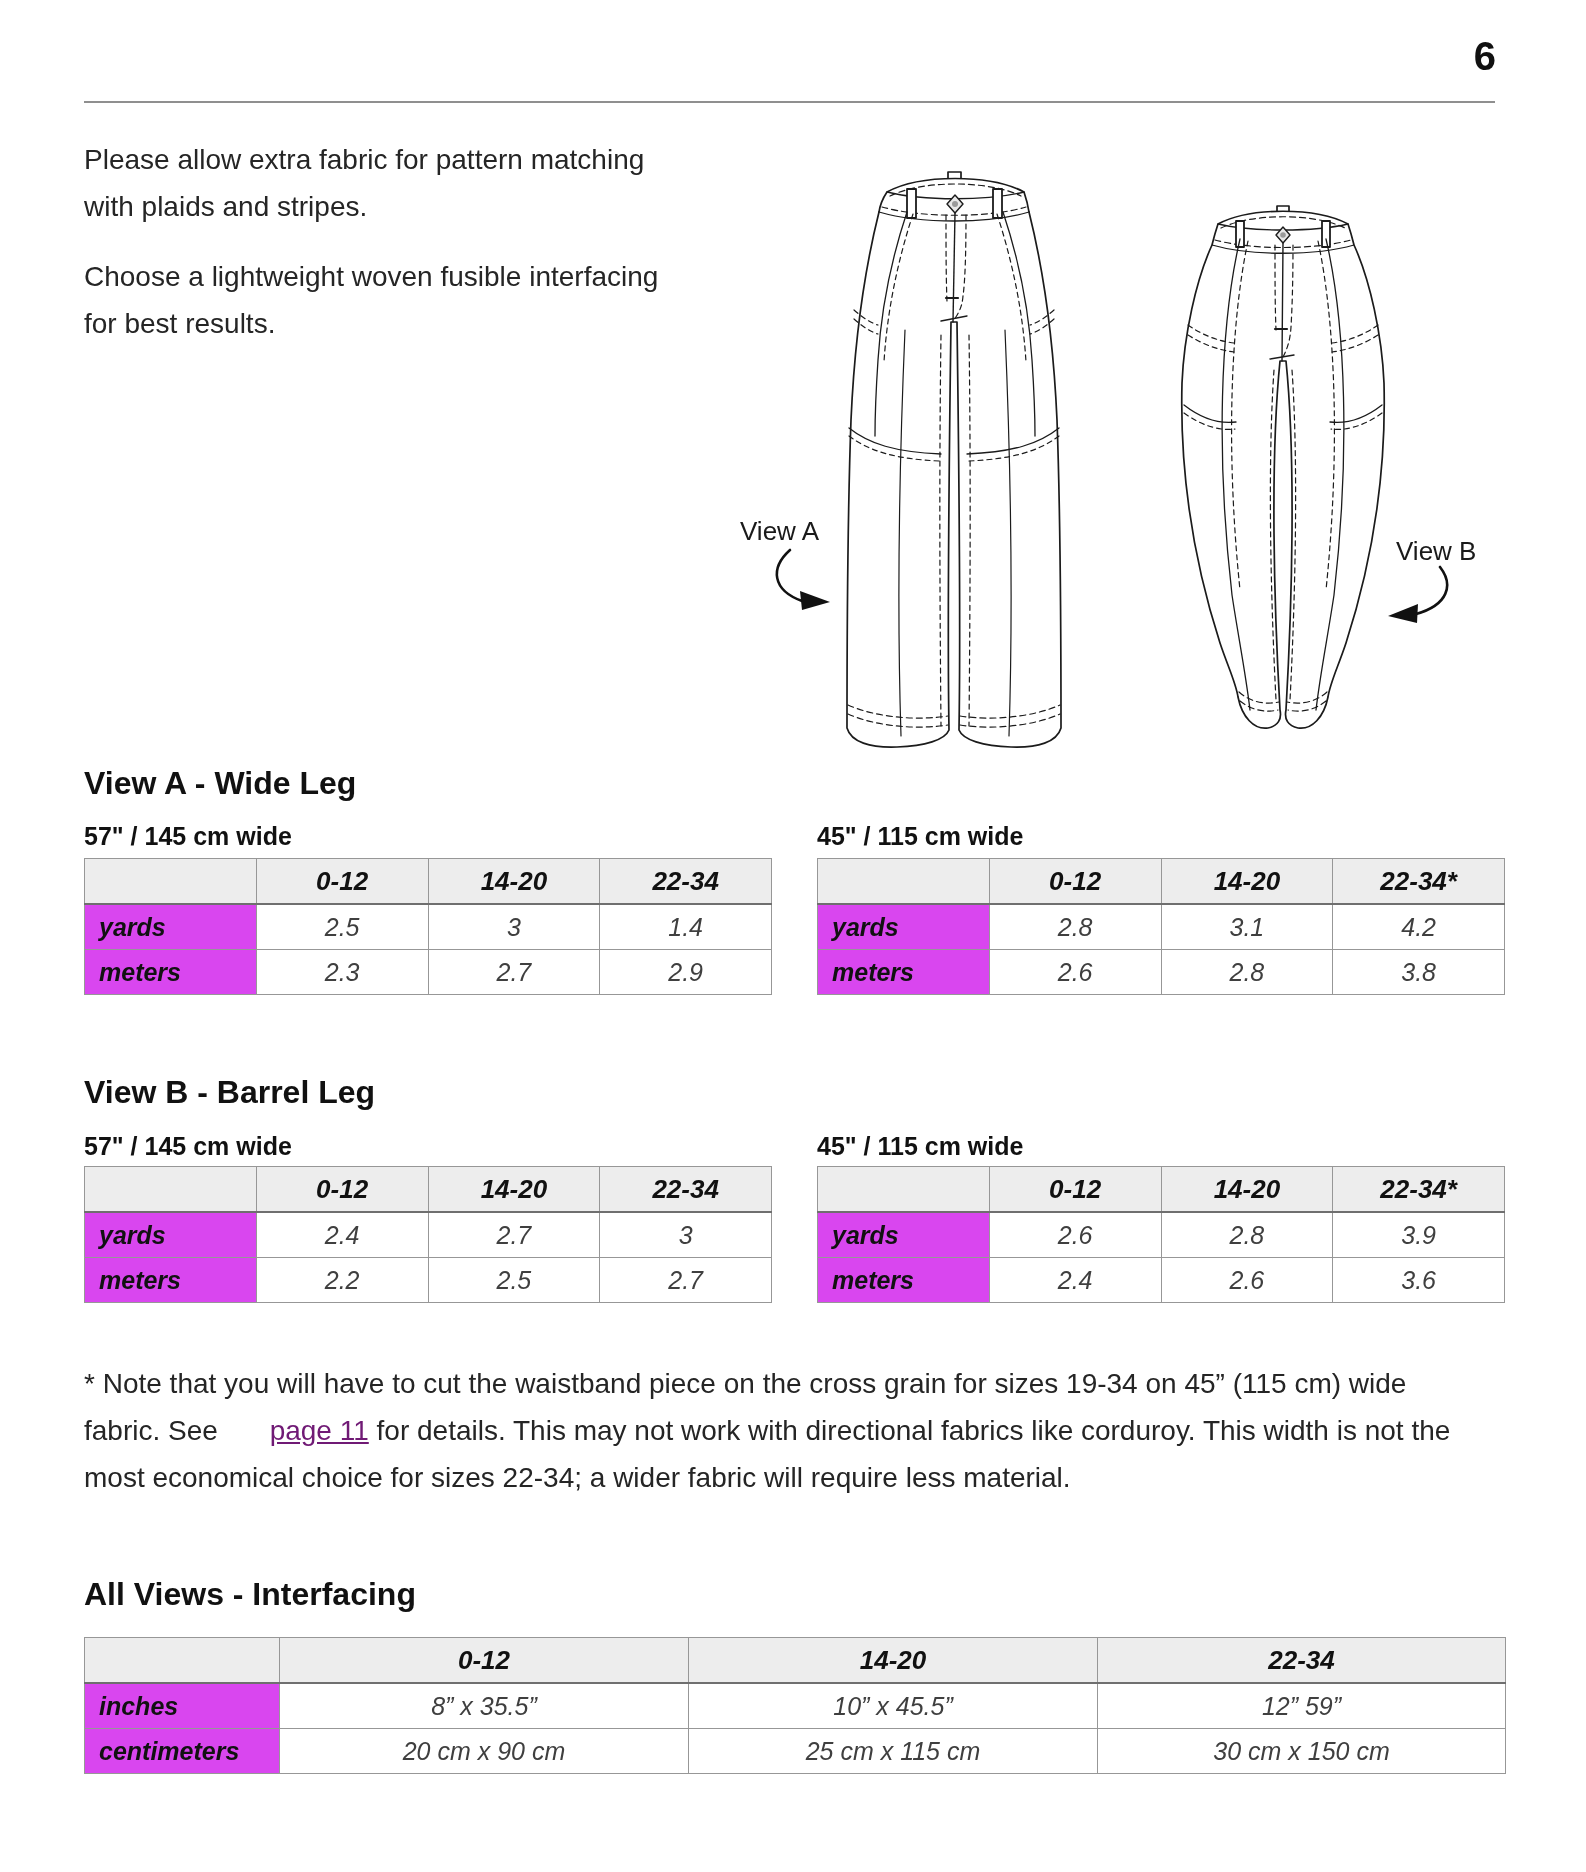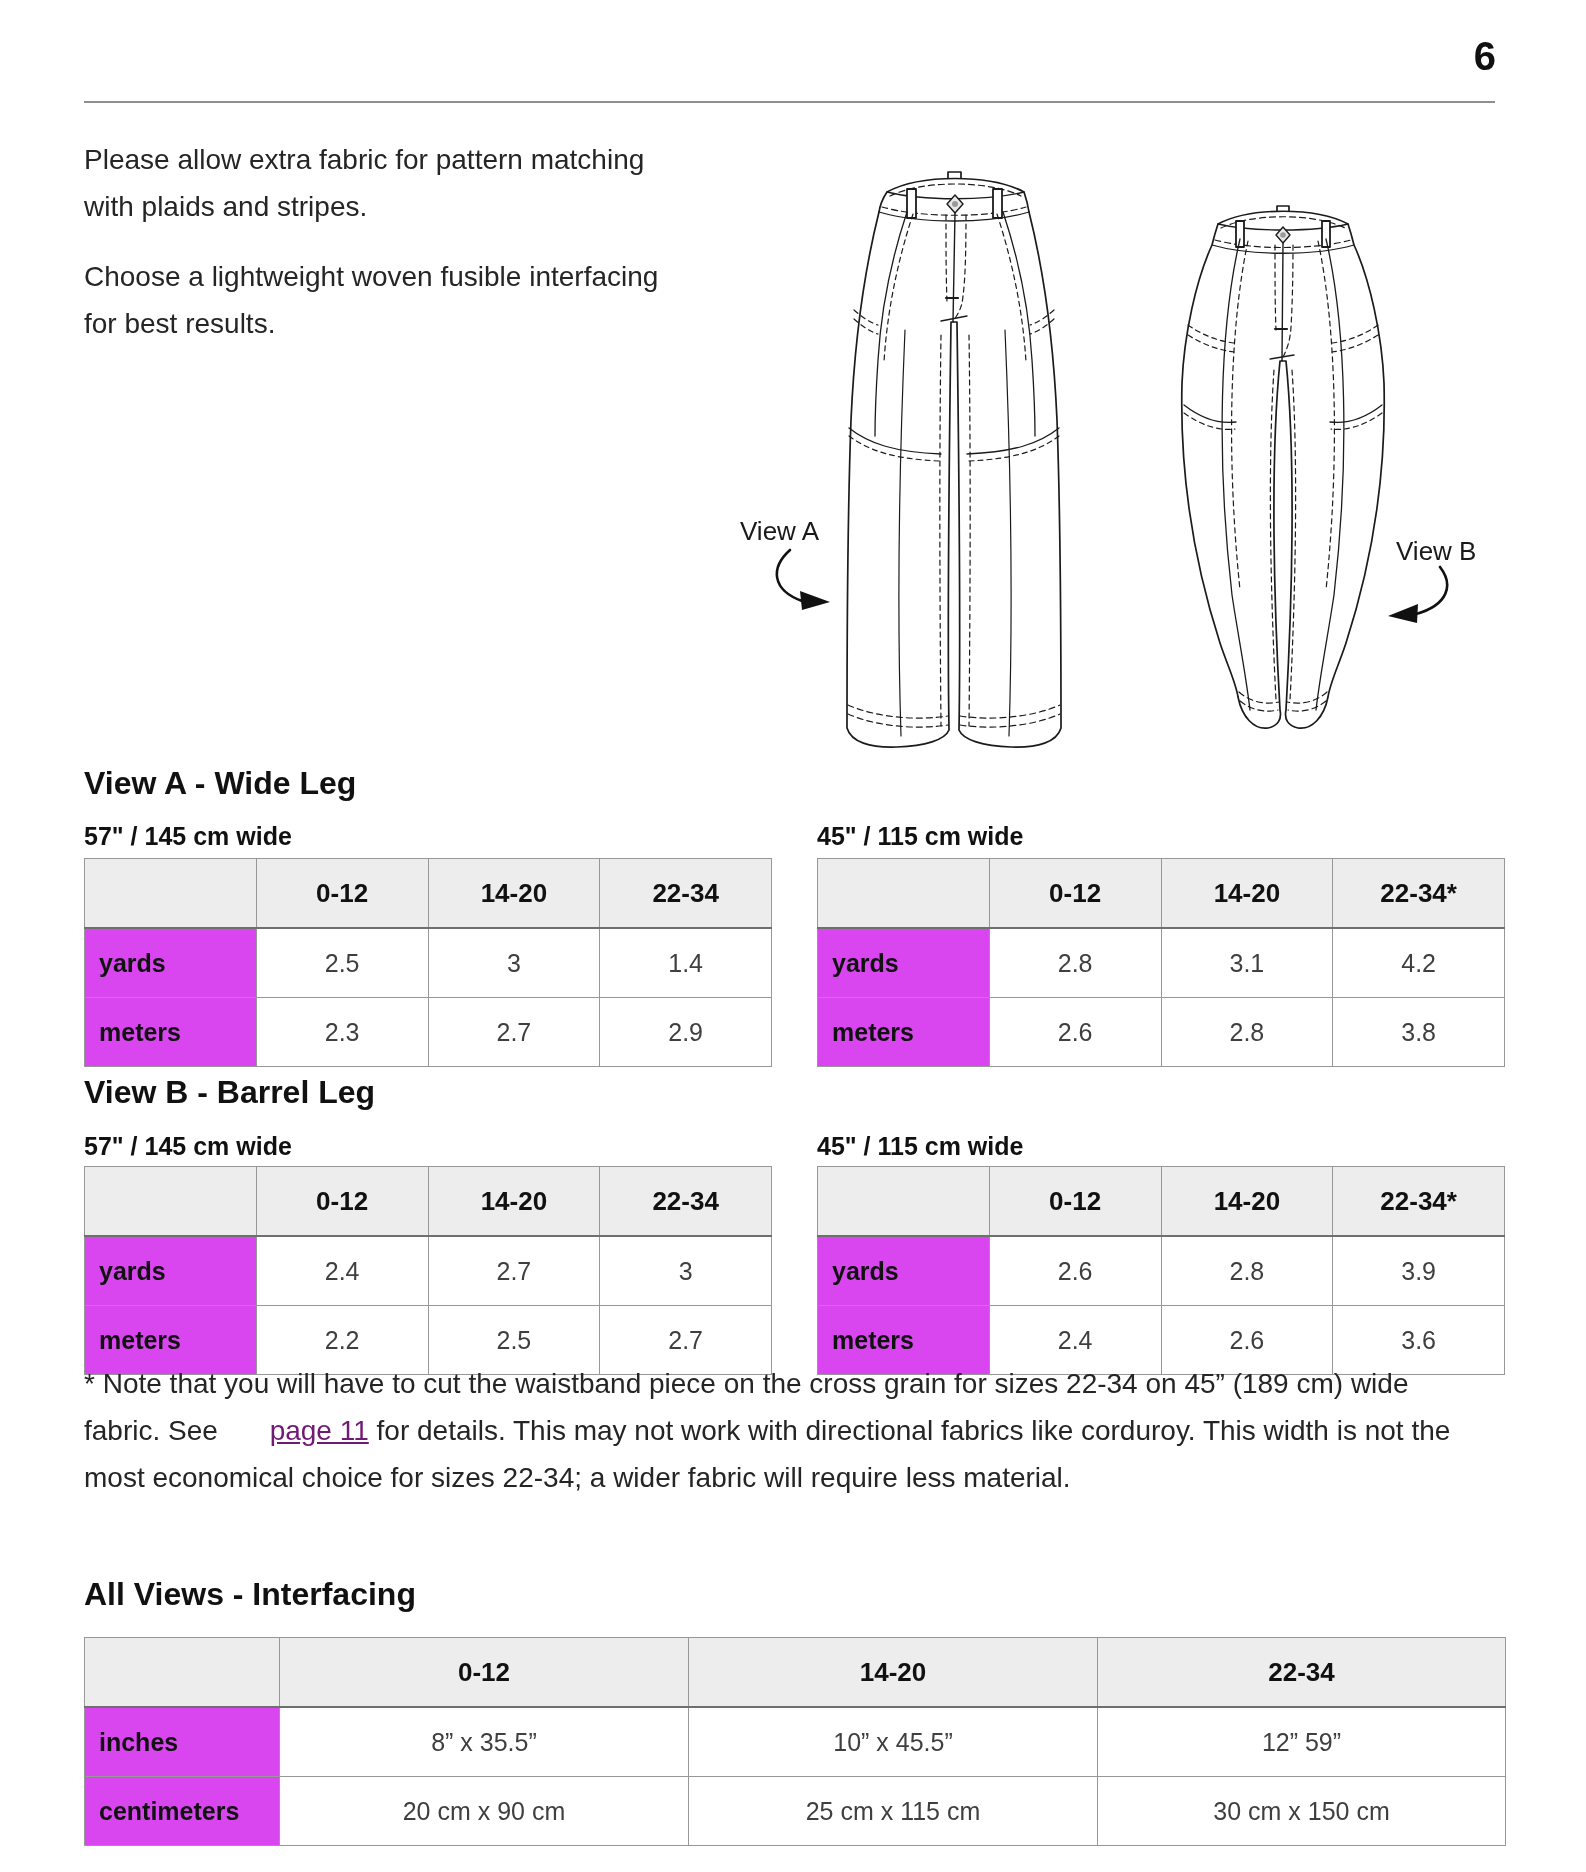--- a/index.html
+++ b/index.html
@@ -38,22 +38,22 @@
     font-size:26px;color:#1a1a1a;
   }
   table.ftable{
     border-collapse:collapse;table-layout:fixed;
     font-family:"Liberation Sans", sans-serif;
     background:#fff;
     border:1.5px solid #8a8a8a;
   }
   table.ftable th, table.ftable td{
     border:1px solid #979797;
-    height:44px;padding:12px;
-    overflow:hidden;white-space:nowrap;
+    height:44px;padding:0;
+    overflow:hidden;white-space:nowrap;font-style:italic;
   }
   table.ftable thead th{
     background:#ededed;
     font-size:26px;font-weight:bold;color:#111;
     text-align:center;
     border-bottom:2px solid #6f6f6f;
   }
   table.ftable tbody th{
     font-size:25px;font-weight:bold;color:#111;
     text-align:left;padding-left:14px;background:#d946ef;
@@ -322,21 +322,21 @@
       <tr>
         <th>meters</th>
         <td>2.4</td>
         <td>2.6</td>
         <td>3.6</td>
       </tr>
     </tbody>
   </table>
 
   <div class="abs note">
-    <span>* Note that you will have to cut the waistband piece on the cross grain for sizes 22-34 on 45” (189 cm) wide</span><br>
+    <span>* Note that you will have to cut the waistband piece on the cross grain for sizes 19-34 on 45” (115 cm) wide</span><br>
     <span>fabric. See </span><a>page 11</a><span> for details. This may not work with directional fabrics like corduroy. This width is not the</span><br>
     <span>most economical choice for sizes 22-34; a wider fabric will require less material.</span>
   </div>
 
   <div class="abs sec-heading" style="left:84px;top:1576px;">All Views - Interfacing</div>
 
   <table class="ftable abs" style="left:84px;top:1637px;width:1421px;">
     <colgroup>
         <col style="width:195px">
         <col style="width:409px">

